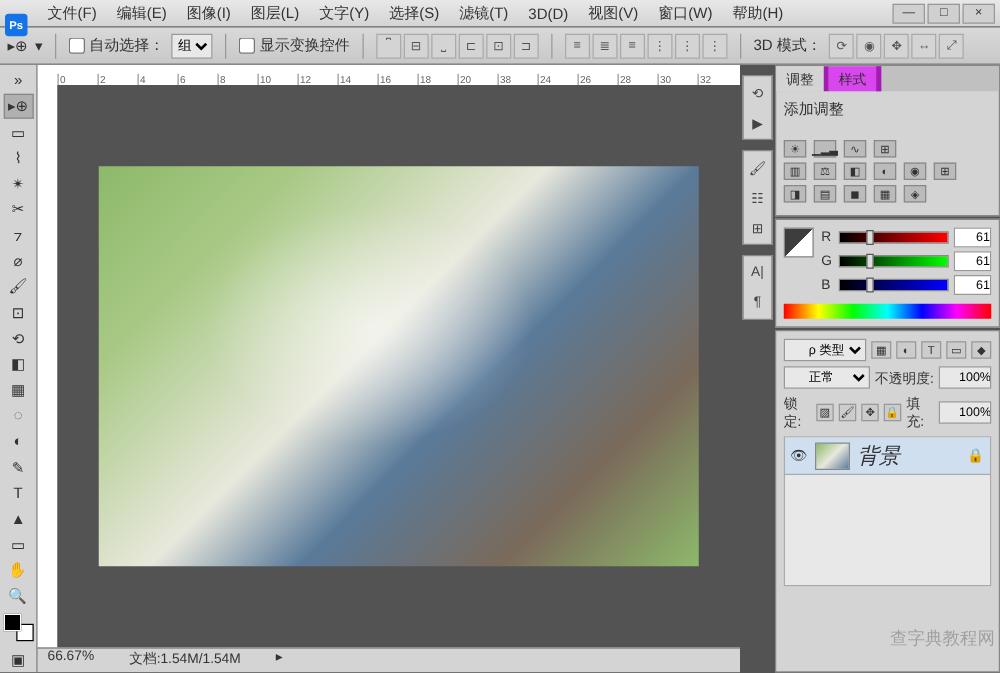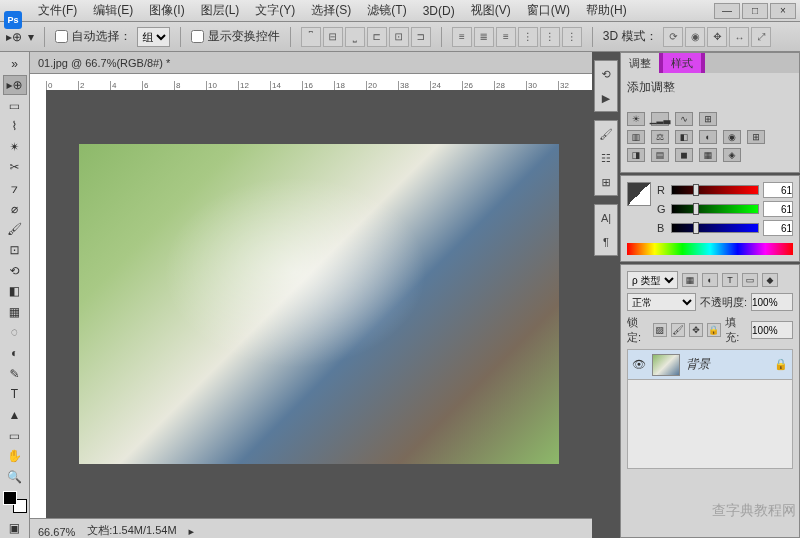--- a/index.html
+++ b/index.html
@@ -31,21 +31,21 @@
 
 .canvas-area { flex: 1; background: #535353; display: flex; flex-direction: column; }
 .doc-tab { height: 22px; background: #c8c8c8; display: flex; align-items: center; padding: 0 8px; font-size: 11px; border-bottom: 1px solid #888; }
 .ruler-h { height: 16px; background: #fff; font-size: 8px; display: flex; align-items: flex-end; overflow: hidden; color: #666; padding-left: 16px; }
 .ruler-h span { display: inline-block; width: 32px; border-left: 1px solid #999; padding-left: 1px; }
 .canvas-wrap { flex: 1; display: flex; }
 .ruler-v { width: 16px; background: #fff; font-size: 8px; color: #666; }
 .canvas { flex: 1; background: #535353; display: flex; align-items: center; justify-content: center; }
 .image-ph { width: 480px; height: 320px; background: linear-gradient(135deg,#8db96a 0%,#a8c985 20%,#e8e8dc 45%,#5a7a9a 60%,#7a6a5a 80%,#8db96a 100%); position: relative; }
 .image-ph::after { content:""; position:absolute; inset:0; background: radial-gradient(ellipse at 45% 40%, rgba(255,255,255,.5) 0%, transparent 35%); }
-.statusbar { height: 20px; background: #d4d4d4; display: flex; align-items: flex-end; padding: 0 8px; font-size: 11px; gap: 12px; border-top: 1px solid #888; }
+.statusbar { height: 20px; background: #d4d4d4; display: flex; align-items: flex-start; padding: 0 8px; font-size: 11px; gap: 28px; border-top: 1px solid #888; }
 
 
 .icon-strip { width: 28px; background: #535353; display: flex; flex-direction: column; gap: 8px; padding: 8px 2px; }
 .icon-strip .grp { background: #d4d4d4; border: 1px solid #888; padding: 4px 2px; display: flex; flex-direction: column; gap: 6px; align-items: center; }
 .icon-strip .ico { width: 18px; height: 18px; display: flex; align-items: center; justify-content: center; font-size: 11px; color: #444; cursor: pointer; }
 
 
 .panels { width: 180px; background: #535353; display: flex; flex-direction: column; gap: 2px; }
 .panel { background: #d4d4d4; border: 1px solid #888; }
 .panel-tabs { height: 20px; display: flex; background: #c0c0c0; font-size: 11px; }
@@ -66,27 +66,27 @@
 .srow .track { flex: 1; height: 10px; border: 1px solid #888; position: relative; }
 .srow .track.r { background: linear-gradient(to right,#000,#f00); }
 .srow .track.g { background: linear-gradient(to right,#000,#0f0); }
 .srow .track.b { background: linear-gradient(to right,#000,#00f); }
 .srow .thumb { position: absolute; top: -2px; left: 24%; width: 6px; height: 12px; background: #ddd; border: 1px solid #555; }
 .srow input { width: 30px; height: 16px; font-size: 10px; text-align: right; border: 1px solid #999; }
 .hue-strip { height: 12px; margin-top: 4px; background: linear-gradient(to right,red,yellow,lime,cyan,blue,magenta,red); }
 
 
 .layers-ctrl { display: flex; align-items: center; gap: 4px; margin-bottom: 4px; font-size: 11px; }
-.layers-ctrl select, .layers-ctrl input { font-size: 10px; height: 18px; border: 1px solid #999; background: #e8e8e8; }
+.layers-ctrl select, .layers-ctrl input { font-size: 10px; height: 18px; border: 1px solid #999; background: #e8e8e8; padding-left: 15px; }
 .mini { width: 16px; height: 14px; background: #ccc; border: 1px solid #999; display: inline-flex; align-items: center; justify-content: center; font-size: 9px; }
 .layer-list { background: #e8e8e8; border: 1px solid #aaa; height: 120px; }
 .layer-row { display: flex; align-items: center; height: 30px; background: #cfdff0; border-bottom: 1px solid #aaa; padding: 0 4px; gap: 6px; }
 .eye { width: 14px; }
 .thumb-sm { width: 28px; height: 22px; background: linear-gradient(135deg,#8db96a,#e8e8dc,#5a7a9a); border: 1px solid #888; }
-.layer-name { flex: 1; font-style: italic; font-size: 12px; }
+.layer-name { flex: 1; font-style: italic; font-size: 17px; }
 .lock { font-size: 11px; }
 
 .wm { position: absolute; right: 4px; bottom: 18px; font-size: 14px; color: rgba(0,0,0,.25); font-weight: normal; pointer-events: none; }
 </style>
 </head>
 <body>
 
 <div class="menubar">
   <div class="ps-logo">Ps</div>
   <div class="menu-item">文件(F)</div>
@@ -169,21 +169,20 @@
     <div class="tool">✋</div>
     <div class="tool">🔍</div>
     <div class="fgbg">
       <div class="bg"></div>
       <div class="fg"></div>
     </div>
     <div class="tool">▣</div>
   </div>
 
   <div class="canvas-area">
-    <div class="doc-tab">01.jpg @ 66.7%(RGB/8#) *</div>
     <div class="ruler-h">
       <span>0</span>
         <span>2</span>
         <span>4</span>
         <span>6</span>
         <span>8</span>
         <span>10</span>
         <span>12</span>
         <span>14</span>
         <span>16</span>

